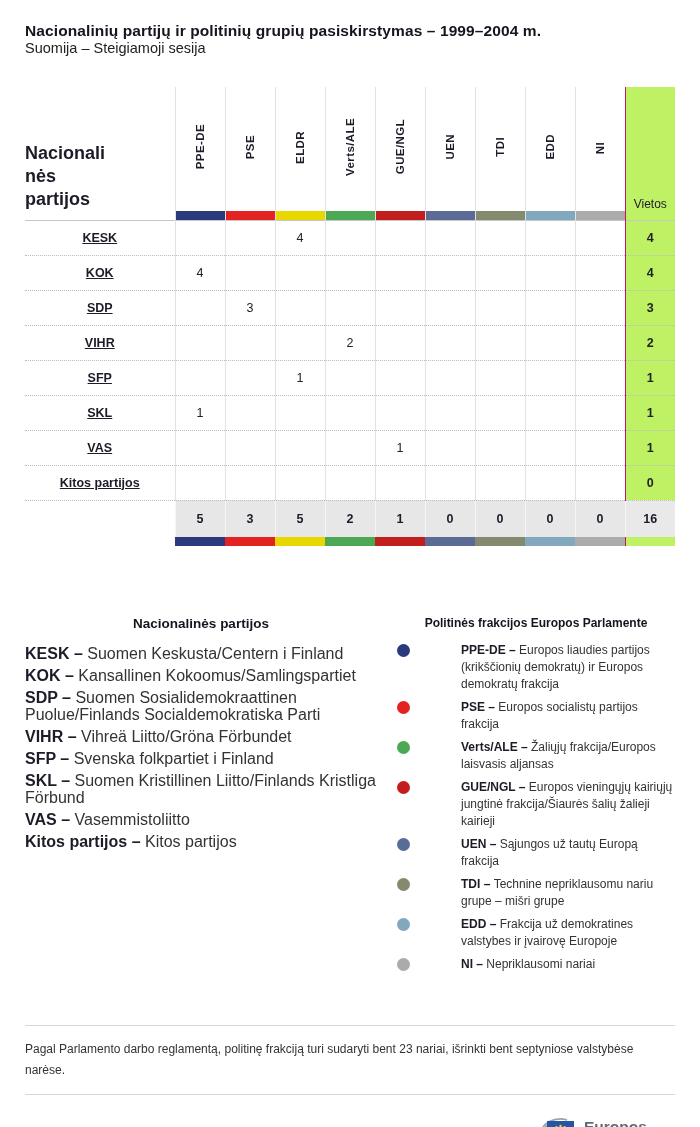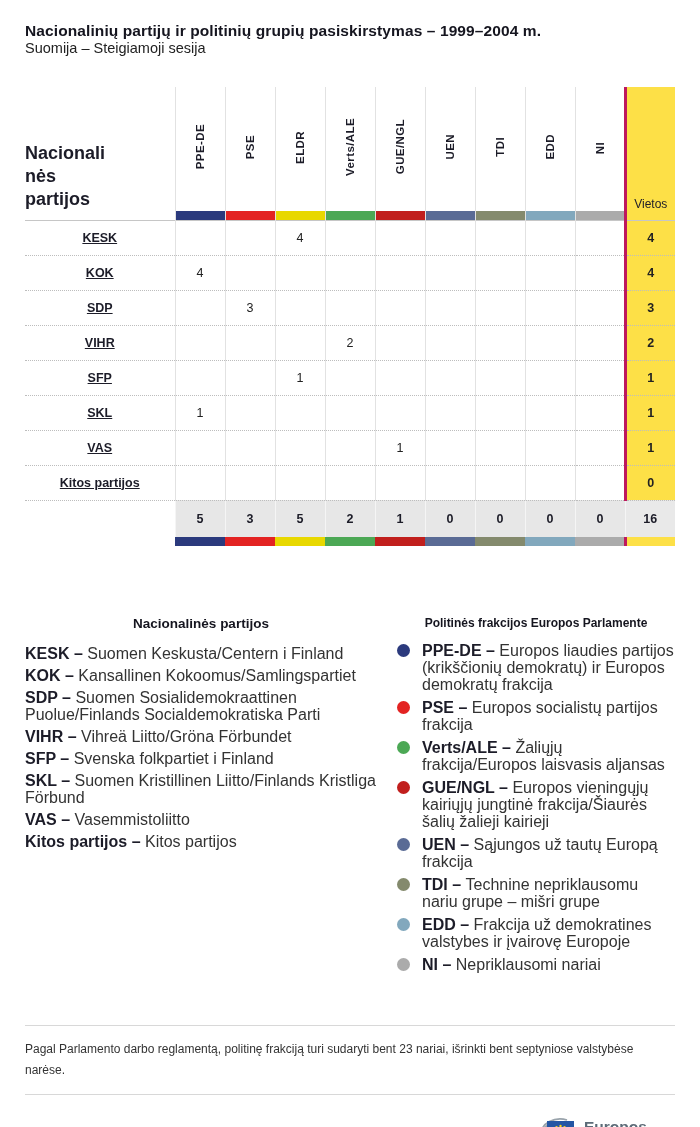--- a/index.html
+++ b/index.html
@@ -17,21 +17,21 @@
   }
   .subtitle { margin-top: 0; font-size: 14.5px; color: #222; }
 
   table.matrix { border-collapse: collapse; margin-top: 31px; table-layout: fixed; }
   table.matrix col.c-label  { width: 150px; }
   table.matrix col.c-group  { width: 50px; }
   table.matrix col.c-vietos { width: 50px; }
   table.matrix td, table.matrix th { padding: 0; font-weight: 400; }
 
   .gcol { border-left: 1px solid #e2e2e2; }
-  .vcol { border-left: 3px solid #be185d; background: #fde047; }
+  .vcol { border-left: 1px solid #be185d; background: #bef264; }
 
   th.corner { height: 124px; vertical-align: bottom; text-align: left; padding-bottom: 4px; }
   th.corner span { display: block; font-size: 18px; font-weight: 700; color: #1c1c28; line-height: 23px; }
 
   th.rot { height: 124px; vertical-align: middle; text-align: center; }
   th.rot span {
     display: inline-block; writing-mode: vertical-rl; transform: rotate(180deg);
     font-size: 11.5px; font-weight: 700; color: #1c1c28; letter-spacing: 0.4px;
     white-space: nowrap;
   }
@@ -55,21 +55,21 @@
   .legend-left { width: 372px; padding-right: 20px; }
   .legend-right { width: 278px; }
   .legend-title { font-size: 13.5px; font-weight: 700; color: #15151f; margin: 0 0 14px 0; text-align: center; }
   .legend-title.small { font-size: 12px; margin-bottom: 12px; }
 
   .party-item { font-size: 16px; line-height: 17px; margin-bottom: 5px; color: #333; }
   .party-item b { color: #1c1c28; }
 
   .group-item { display: flex; margin-bottom: 6px; }
   .group-item .dot { flex: 0 0 13px; width: 13px; height: 13px; border-radius: 50%; margin: 2px 12px 0 0; }
-  .group-item .txt { flex: 1; font-size: 16px; line-height: 17px; color: #333; }
+  .group-item .txt { flex: 1; font-size: 12px; line-height: 17px; color: #333; margin-left: 39px; }
   .group-item .txt b { color: #1c1c28; }
 
   .divider { border: none; border-top: 1px solid #d8d8d8; margin: 0; }
   .divider.one { margin-top: 46px; }
   .note { font-size: 12px; line-height: 21px; color: #333; margin-top: 13px; width: 650px; }
   .divider.two { margin-top: 13px; }
 
   .source-row { display: flex; justify-content: space-between; align-items: center; margin-top: 16px; }
   .source { font-size: 12.5px; color: #222; }
   .source b { color: #15151f; margin-left: 24px; }

